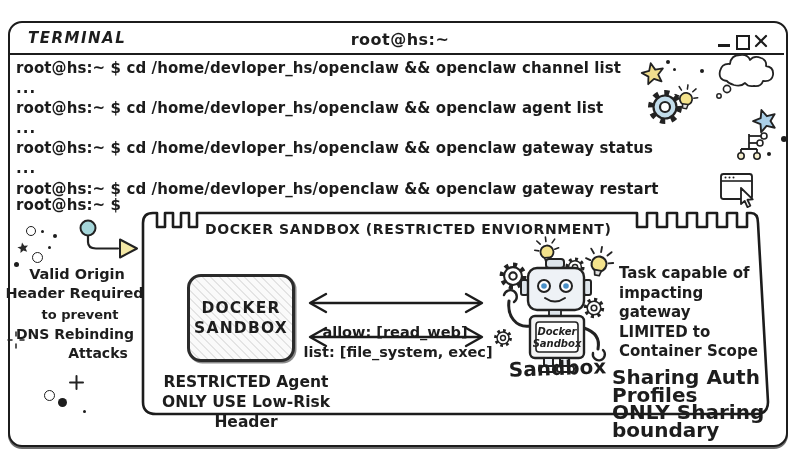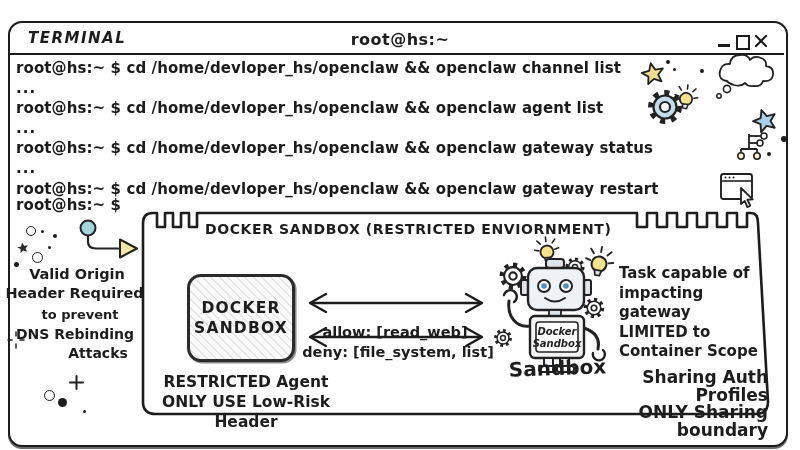--- a/index.html
+++ b/index.html
@@ -49,21 +49,21 @@
     box-shadow:1.5px 1.5px 0 rgba(43,43,43,.55);
     display:flex;flex-direction:column;align-items:center;justify-content:center;
   }
   .docker-box div{font-size:15.5px;font-weight:700;letter-spacing:1.2px;line-height:20px;}
   .hand{font-weight:600;}
   .allow-label{left:305px;top:276px;width:180px;text-align:center;font-size:14.5px;margin-top:48px;}
   .deny-label{left:298px;top:344px;width:200px;text-align:center;font-size:14.5px;}
   .robot-caption{left:495px;top:356px;width:125px;text-align:center;
     font-size:20px;font-weight:700;transform:rotate(-2deg);}
   .right-note{left:619px;top:264px;width:158px;font-size:15px;line-height:19.5px;}
-  .share-note{left:586px;top:369px;width:182px;font-size:17px;line-height:17.5px;text-align:right;}
+  .share-note{left:612px;top:369px;width:182px;font-size:20px;line-height:17.5px;}
   .agent-note{left:140px;top:372px;width:212px;text-align:center;font-size:15.5px;line-height:20px;}
   
   .ln{position:absolute;text-align:center;font-weight:600;}
   .dot{position:absolute;background:#1d1d1d;border-radius:50%;}
   .ring{position:absolute;border:1.7px solid #1d1d1d;border-radius:50%;background:transparent;}
 </style>
 </head>
 <body>
 
 <svg width="0" height="0">
@@ -170,21 +170,21 @@
            L 3,21 q 0,-10 10,-10 z" fill="#ffffff" stroke="#1c1c1c" stroke-width="2.6" stroke-linejoin="round"></path>
 </svg>
 <div class="abs sandbox-title">DOCKER SANDBOX (RESTRICTED ENVIORNMENT)</div>
 
 <div class="abs docker-box">
   <div>DOCKER</div>
   <div>SANDBOX</div>
 </div>
 
 <div class="abs allow-label hand">allow: [read_web]</div>
-<div class="abs deny-label hand">deny: [file_system, list]</div>
+<div class="abs deny-label hand">list: [file_system, exec]</div>
 <svg class="abs" style="left:296px;top:268px" width="200" height="84">
   <g fill="none" stroke="#1c1c1c" stroke-width="2.4" stroke-linecap="round" stroke-linejoin="round">
     <line x1="16" y1="35" x2="184" y2="35"></line>
     <path d="M30,26 L14,35 L30,44"></path>
     <path d="M170,26 L186,35 L170,44"></path>
     <line x1="16" y1="69" x2="184" y2="69"></line>
     <path d="M30,60 L14,69 L30,78"></path>
     <path d="M170,60 L186,69 L170,78"></path>
   </g>
 </svg>

